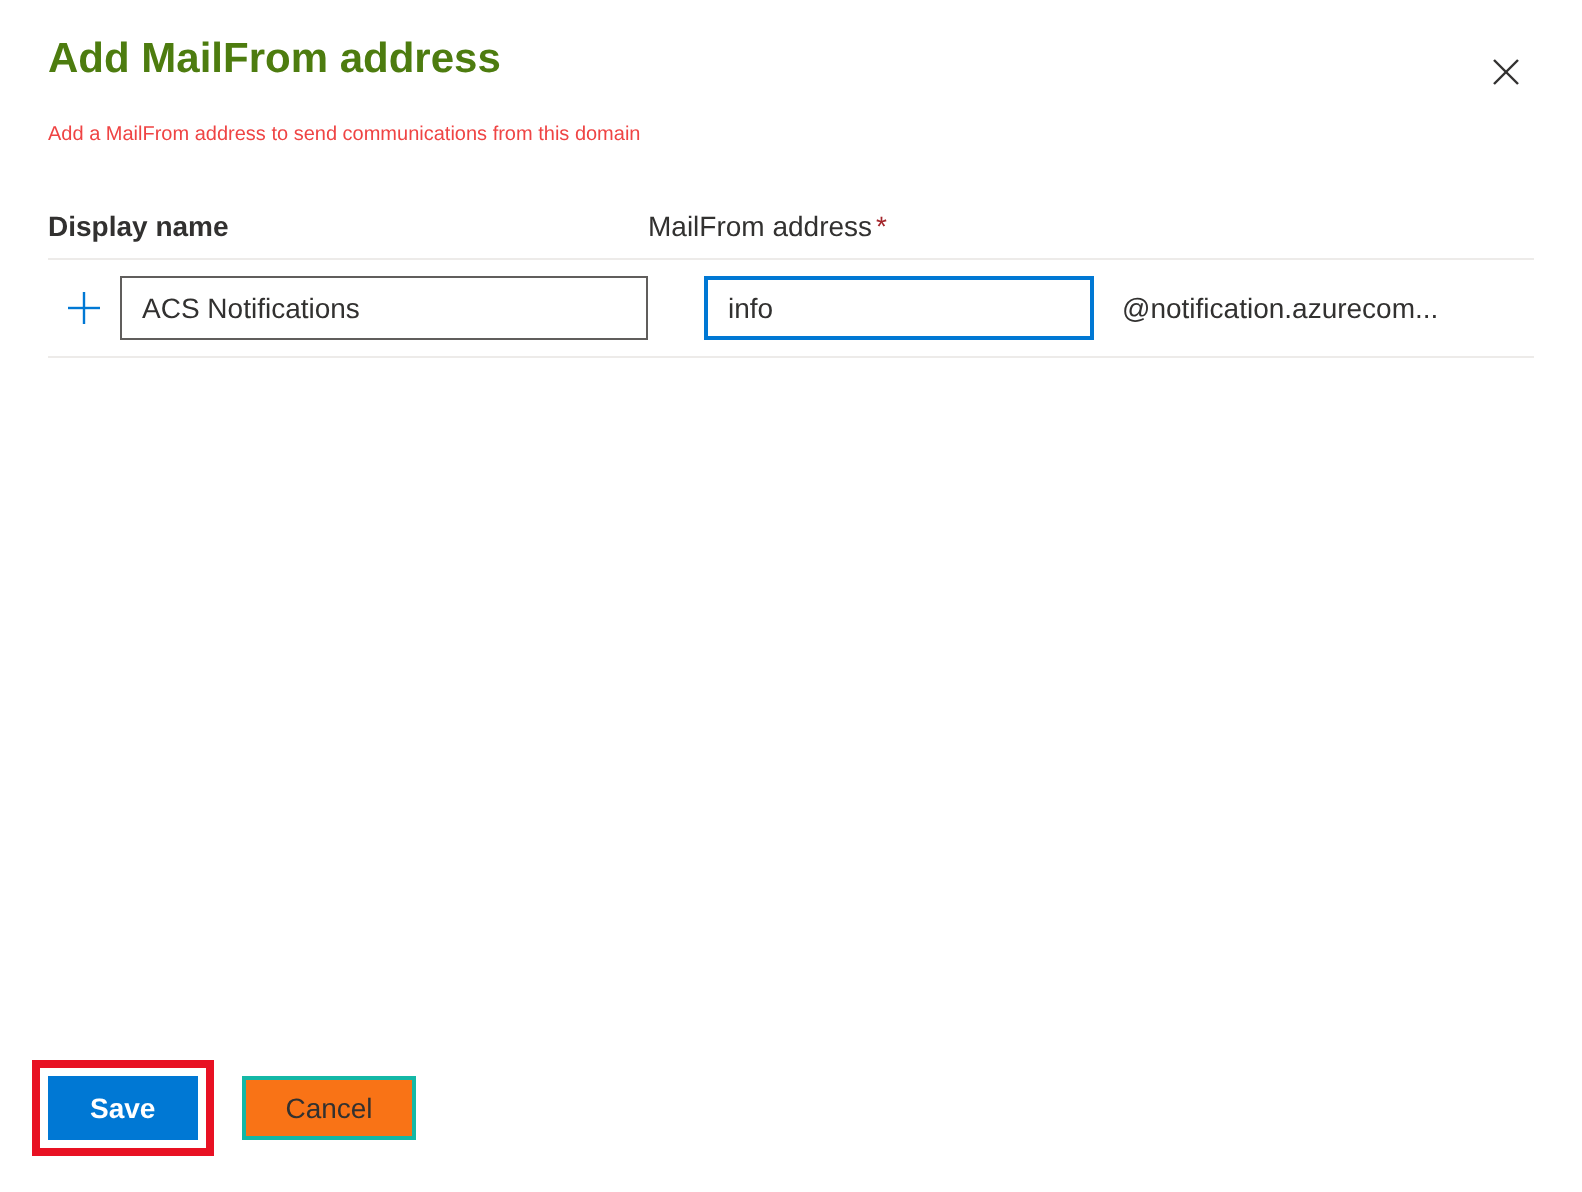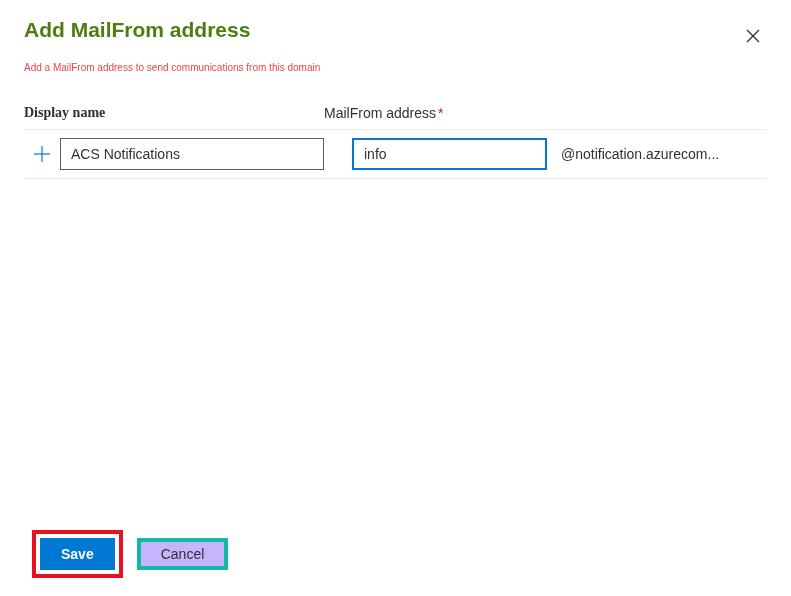--- a/index.html
+++ b/index.html
@@ -51,21 +51,20 @@
     }
     .labels-row {
       display: flex;
       margin-bottom: 8px;
     }
     .label-col-1 {
       width: 300px;
       font-size: 14px;
       font-weight: 600;
       color: #323130;
-      font-family: Liberation Serif, serif;
     }
     .label-col-2 {
       font-size: 14px;
       font-weight: 400;
       color: #323130;
     }
     .required {
       color: #a4262c;
       margin-left: 2px;
     }
@@ -115,33 +114,33 @@
       font-size: 14px;
       color: #323130;
       white-space: nowrap;
       overflow: hidden;
       text-overflow: ellipsis;
       max-width: 200px;
     }
     .footer {
       position: absolute;
       bottom: 18px;
-      left: 32px;
+      left: 16px;
       display: flex;
       gap: 14px;
       align-items: center;
     }
     .btn {
       height: 32px;
       padding: 0 20px;
       font-size: 14px;
       font-family: inherit;
       cursor: pointer;
-      border: 4px solid #14b8a6;
-      background: #c4b5fd;
+      border: 2px solid #14b8a6;
+      background: #f97316;
       color: #323130;
     }
     .btn-primary {
       background: #0078d4;
       color: #ffffff;
       border: 1px solid #0078d4;
       font-weight: 600;
     }
     .highlight-box {
       border: 4px solid #e81123;

